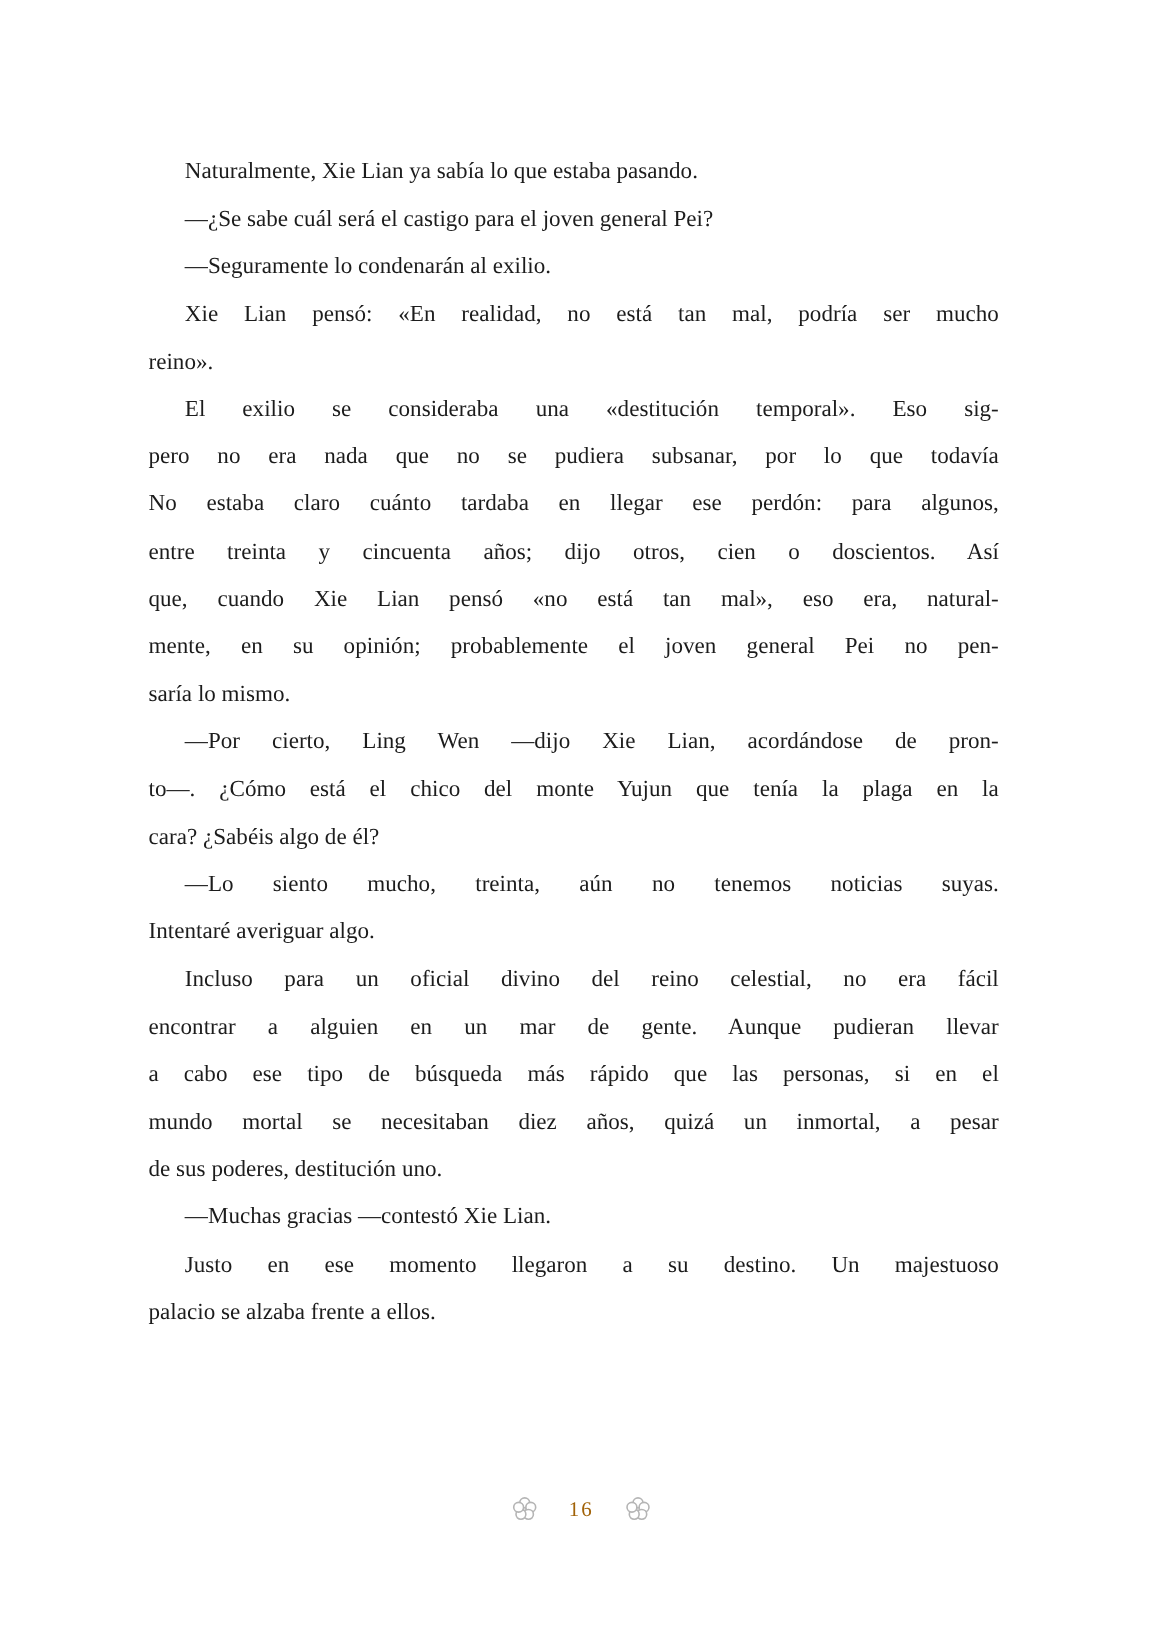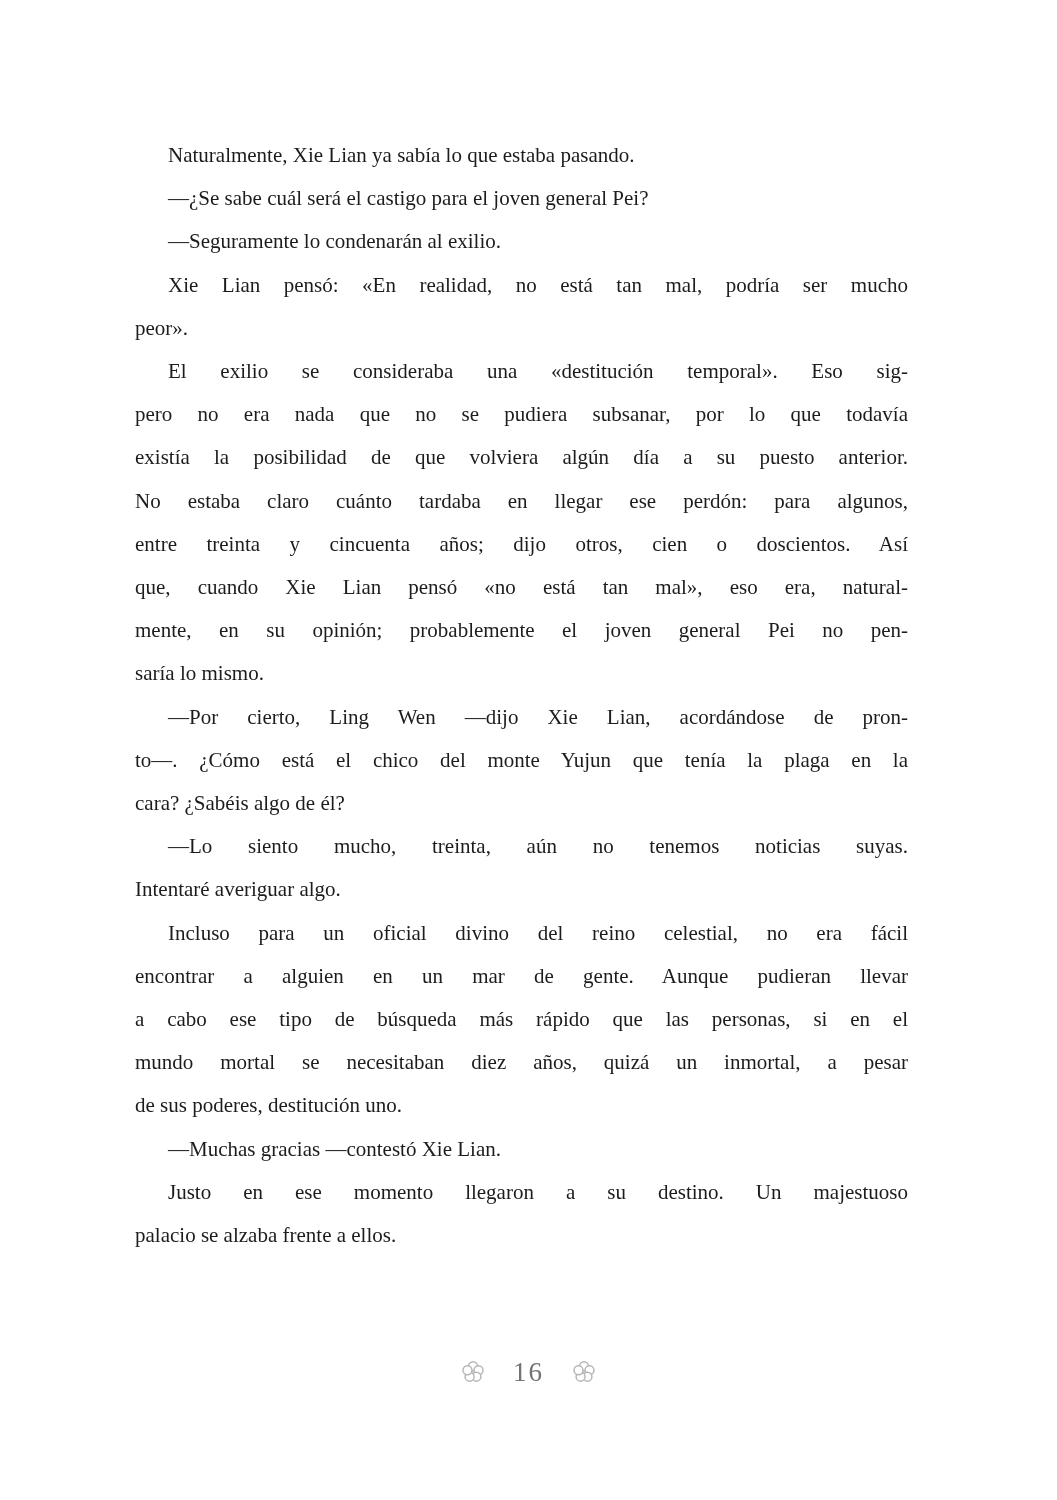--- a/index.html
+++ b/index.html
@@ -49,22 +49,22 @@
     left: 0;
     top: 1348px;
     width: 100%;
     height: 48px;
     display: flex;
     justify-content: center;
     align-items: center;
     gap: 27px;
   }
   .page-number {
-    font-size: 27px;
-    color: #737373;
+    font-size: 19px;
+    color: #a16207;
     letter-spacing: 2px;
     line-height: 1;
   }
   .ornament {
     width: 26px;
     height: 26px;
     display: block;
   }
 </style>
 </head>
@@ -77,26 +77,25 @@
         <div class="line first last">Naturalmente, Xie Lian ya sabía lo que estaba pasando.</div>
       </div>
       <div class="paragraph">
         <div class="line first last">—¿Se sabe cuál será el castigo para el joven general Pei?</div>
       </div>
       <div class="paragraph">
         <div class="line first last">—Seguramente lo condenarán al exilio.</div>
       </div>
       <div class="paragraph">
         <div class="line first justify">Xie Lian pensó: «En realidad, no está tan mal, podría ser mucho</div>
-        <div class="line last">peor».</div>
+        <div class="line last">reino».</div>
       </div>
       <div class="paragraph">
         <div class="line first justify">El exilio se consideraba una «destitución temporal». Eso sig-</div>
         <div class="line justify">pero no era nada que no se pudiera subsanar, por lo que todavía</div>
-        <div class="line justify">existía la posibilidad de que volviera algún día a su puesto anterior.</div>
         <div class="line justify">No estaba claro cuánto tardaba en llegar ese perdón: para algunos,</div>
         <div class="line justify">entre treinta y cincuenta años; dijo otros, cien o doscientos. Así</div>
         <div class="line justify">que, cuando Xie Lian pensó «no está tan mal», eso era, natural-</div>
         <div class="line justify">mente, en su opinión; probablemente el joven general Pei no pen-</div>
         <div class="line last">saría lo mismo.</div>
       </div>
       <div class="paragraph">
         <div class="line first justify">—Por cierto, Ling Wen —dijo Xie Lian, acordándose de pron-</div>
         <div class="line justify">to—. ¿Cómo está el chico del monte Yujun que tenía la plaga en la</div>
         <div class="line last">cara? ¿Sabéis algo de él?</div>

